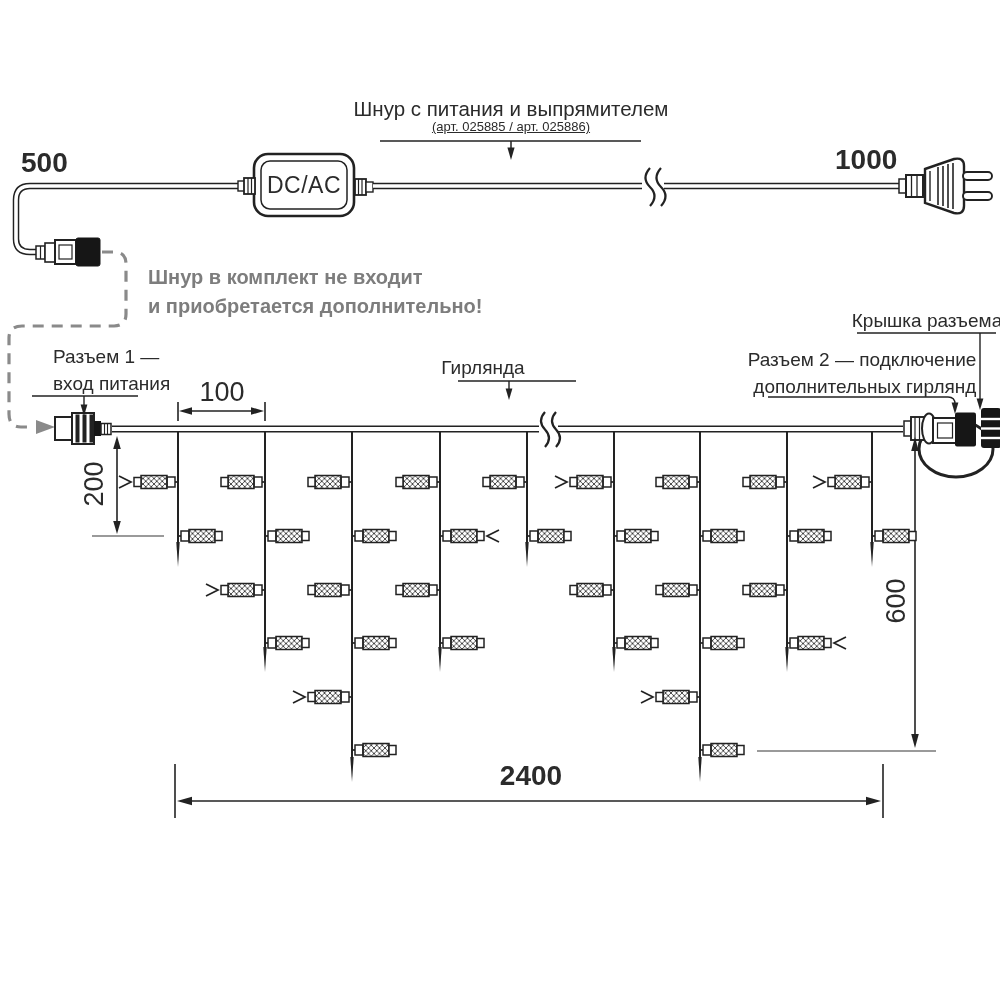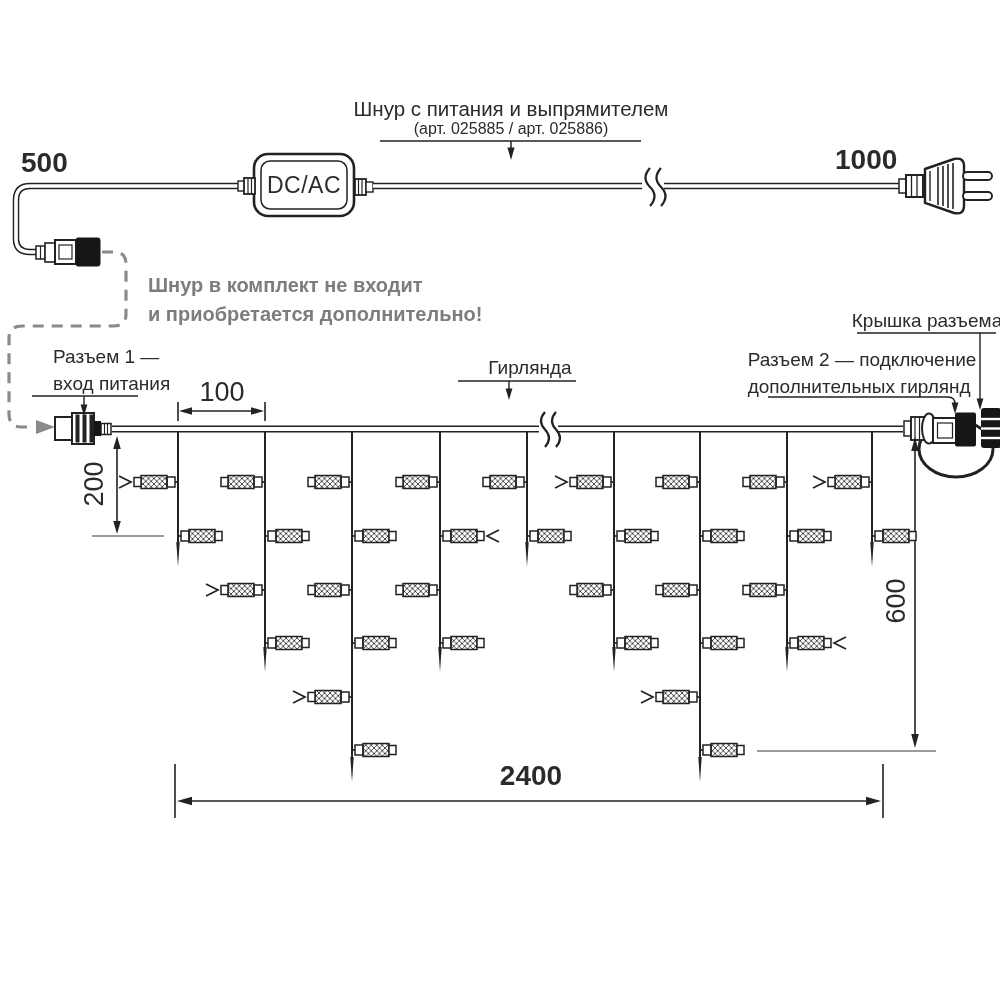--- a/index.html
+++ b/index.html
@@ -2,29 +2,29 @@
 <html><head>
 <meta charset="utf-8">
 <style>
   html,body{margin:0;padding:0;background:#ffffff;}
   .canvas{position:relative;width:1000px;height:1000px;background:#fff;overflow:hidden;
           font-family:"Liberation Sans",sans-serif;color:#2b2b2b;}
   svg{position:absolute;left:0;top:0;}
   .lbl{position:absolute;white-space:nowrap;color:#2b2b2b;line-height:1.15;}
   .center{transform:translateX(-50%);}
   .t-title{font-size:20.5px;}
-  .t-sub{font-size:16px;}
+  .t-sub{font-size:13px;text-decoration:underline;}
   .t-num{font-size:28px;font-weight:bold;}
   .t-dim{font-size:27px;}
   .t-lab{font-size:19px;line-height:1.42;}
-  .t-note{font-size:20px;font-weight:bold;color:#7d7d7d;line-height:1.45;margin-top:8px;}
+  .t-note{font-size:20px;font-weight:bold;color:#7d7d7d;line-height:1.45;}
   .rot{transform:translate(-50%,-50%) rotate(-90deg);transform-origin:center;}
   .boxlbl{display:flex;align-items:center;justify-content:center;
           width:100px;height:62px;font-size:23px;letter-spacing:.5px;}
-  .tc{text-align:left;}
+  .tc{text-align:right;}
 </style>
 </head>
 <body>
 
 <div class="canvas">
 
 <svg id="art" width="1000" height="1000" viewBox="0 0 1000 1000">
   <defs>
     <pattern id="xh" width="5.5" height="5.5" patternUnits="userSpaceOnUse">
       <path d="M0,5.5 L5.5,0 M0,0 L5.5,5.5" stroke="#3a3a3a" stroke-width="0.9"></path>
@@ -450,21 +450,21 @@
 <div class="lbl t-note" style="left:148px;top:263px;">
   <div>Шнур в комплект не входит</div>
   <div>и приобретается дополнительно!</div>
 </div>
 
 <div class="lbl t-lab" style="left:33px;top:344px;margin-left:20px;">
   <div>Разъем 1 —</div>
   <div>вход питания</div>
 </div>
 
-<div class="lbl t-lab center" style="left:530px;top:355px;">Гирлянда</div>
+<div class="lbl t-lab center" style="left:483px;top:355px;">Гирлянда</div>
 
 <div class="lbl t-lab center tc" style="left:862px;top:347px;">
   <div>Разъем 2 — подключение</div>
   <div>дополнительных гирлянд</div>
 </div>
 
 <div class="lbl t-lab center" style="left:927px;top:308px;">Крышка разъема</div>
 
 <div class="lbl t-dim center" style="left:222px;top:377px;">100</div>
 <div class="lbl t-dim rot" style="left:95px;top:484px;">200</div>

